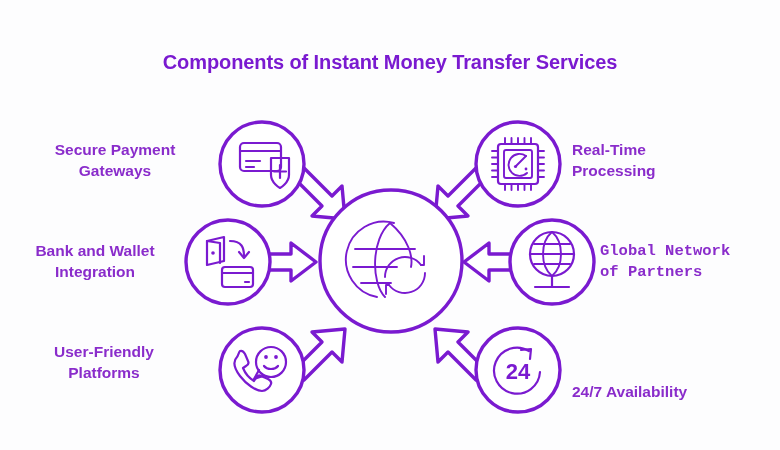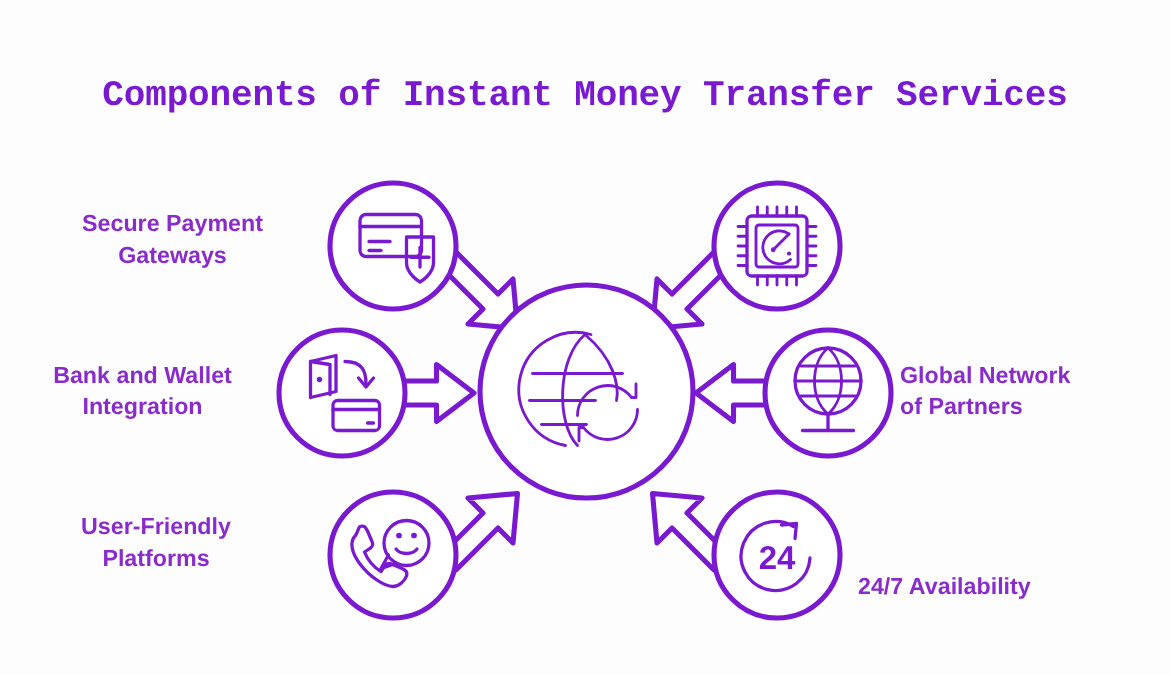--- a/index.html
+++ b/index.html
@@ -19,25 +19,25 @@
     width: 780px;
     height: 450px;
     background: #fdfdfe;
   }
   .page-title {
     position: absolute;
     top: 51px;
     left: 0;
     width: 780px;
     text-align: center;
-    font-size: 24px;
+    font-size: 20px;
     font-weight: bold;
     letter-spacing: -0.1px;
     color: #7a1ad0;
-    font-family: Liberation Mono, monospace;
+    font-family: Liberation Sans, sans-serif;
   }
   svg.art {
     position: absolute;
     left: 0;
     top: 0;
     width: 780px;
     height: 450px;
   }
   .node-label {
     position: absolute;
@@ -53,21 +53,21 @@
   }
   .label-right {
     text-align: left;
   }
   
   .lbl-secure   { left: 20px;  top: 140px; width: 190px; }
   .lbl-bank     { left: 10px;  top: 241px; width: 170px; }
   .lbl-user     { left: 9px;  top: 342px; width: 190px; }
   
   .lbl-realtime { left: 572px; top: 140px; width: 200px; }
-  .lbl-global   { left: 600px; top: 241px; width: 180px; }
+  .lbl-global   { left: 600px; top: 241px; width: 180px; font-family: Liberation Mono, monospace; }
   .lbl-247      { left: 572px; top: 354px; width: 200px; margin-top: 28px; }
 </style>
 </head>
 <body>
 
 <div id="diagram-root">
 
   <div class="page-title">Components of Instant Money Transfer Services</div>
 
   <svg class="art" viewBox="0 0 780 450">
@@ -276,19 +276,21 @@
 
   <div class="node-label label-left lbl-secure">Secure Payment
 Gateways</div>
 
   <div class="node-label label-left lbl-bank">Bank and Wallet
 Integration</div>
 
   <div class="node-label label-left lbl-user">User-Friendly
 Platforms</div>
 
+  <div class="node-label label-right lbl-realtime">Real-Time
+Processing</div>
 
   <div class="node-label label-right lbl-global">Global Network
 of Partners</div>
 
   <div class="node-label label-right lbl-247">24/7 Availability</div>
 
 </div>
 
 </body></html>

